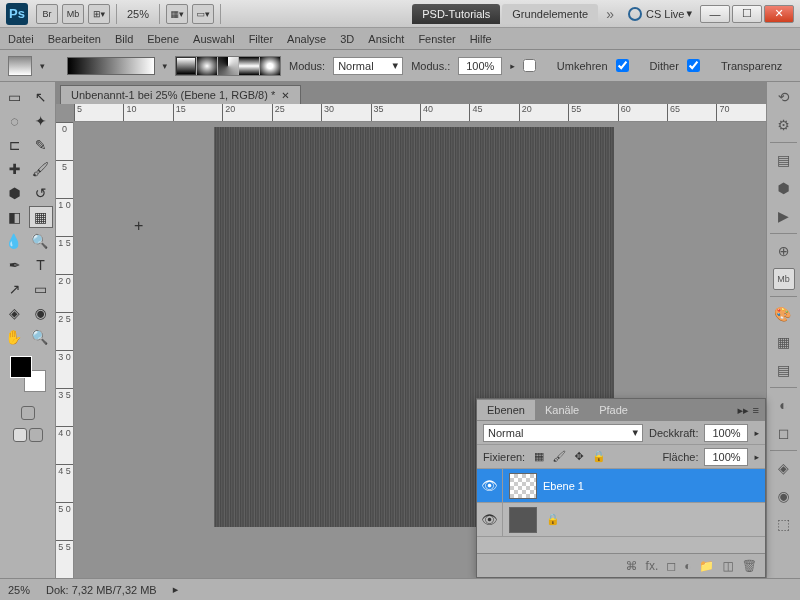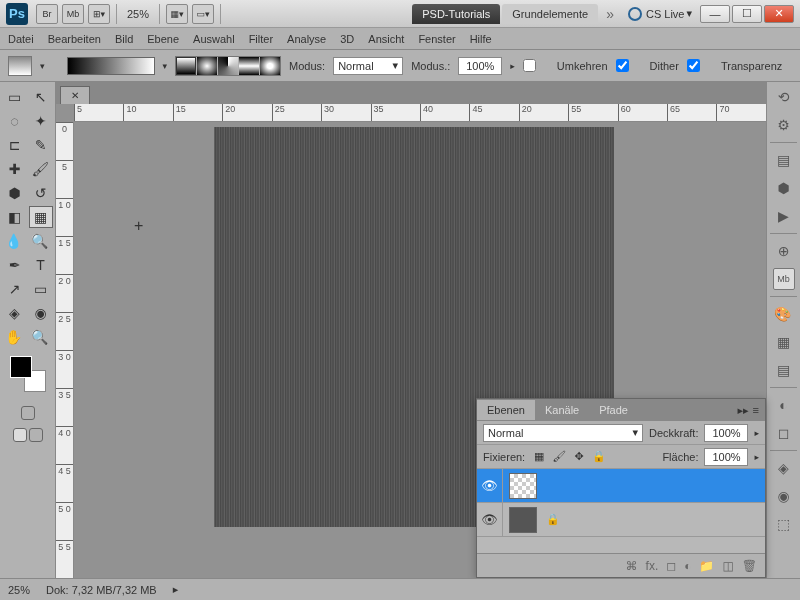--- a/index.html
+++ b/index.html
@@ -196,20 +196,21 @@
     </div>
     <div class="mode-sw" style="margin-top:8px">
       <div class="mode-btn" style="background:#ddd"></div>
       <div class="mode-btn"></div>
     </div>
   </div>
 
   <div class="doc-area">
     <div class="doc-tabs">
       <div class="doc-tab">
+        <span>Unbenannt-1 bei 25% (Ebene 1, RGB/8) *</span>
         <span class="doc-close">✕</span>
       </div>
     </div>
     <div class="ruler-h">
       <div>5</div>
         <div>10</div>
         <div>15</div>
         <div>20</div>
         <div>25</div>
         <div>30</div>
@@ -296,20 +297,21 @@
       <span>🔒</span>
     </div>
     <span style="margin-left:auto">Fläche:</span>
     <div class="lp-num">100%</div>
       <span style="font-size:9px">▸</span>
   </div>
   <div class="layers-list">
     <div class="layer sel">
       <div class="layer-eye">👁</div>
       <div class="layer-thumb checker"></div>
+      <div class="layer-name">Ebene 1</div>
     </div>
     <div class="layer">
       <div class="layer-eye">👁</div>
       <div class="layer-thumb dark"></div>
       <div class="layer-lock">🔒</div>
     </div>
   </div>
   <div class="lp-foot">
     <span>⌘</span>
     <span>fx.</span>

